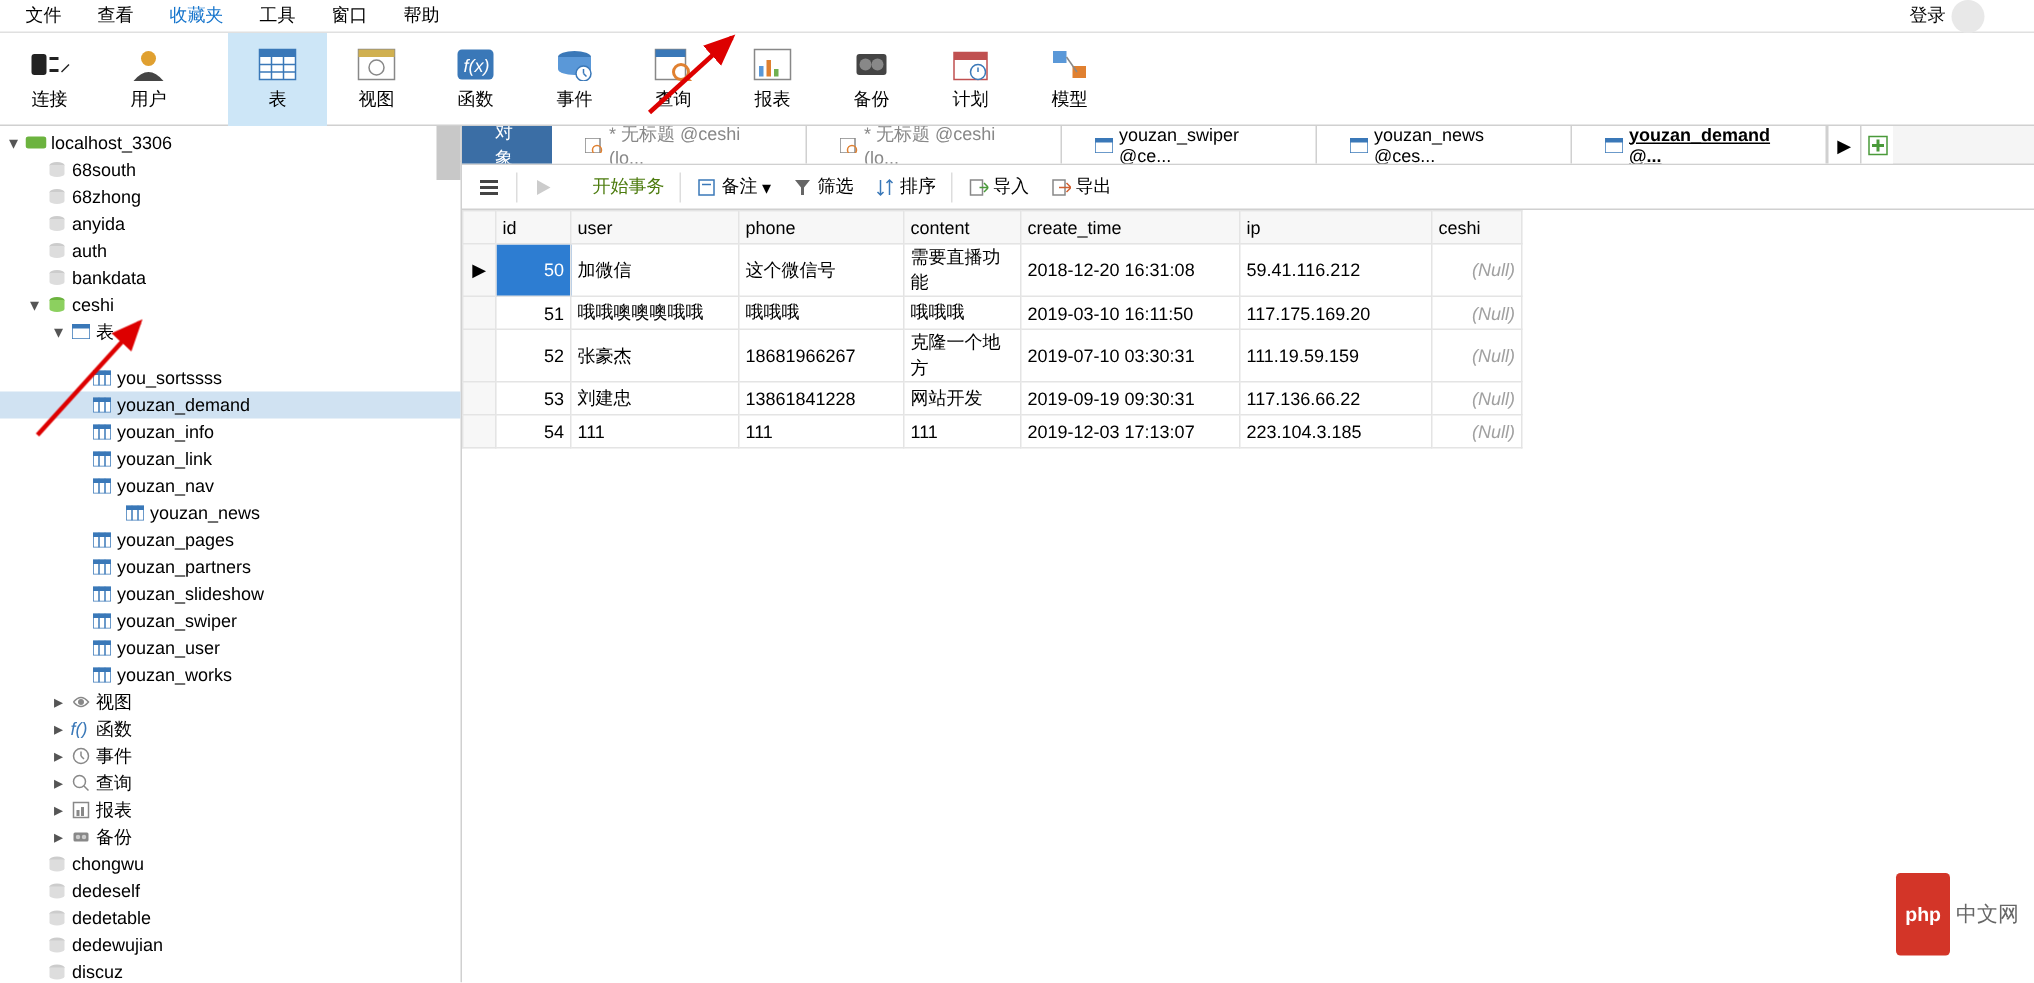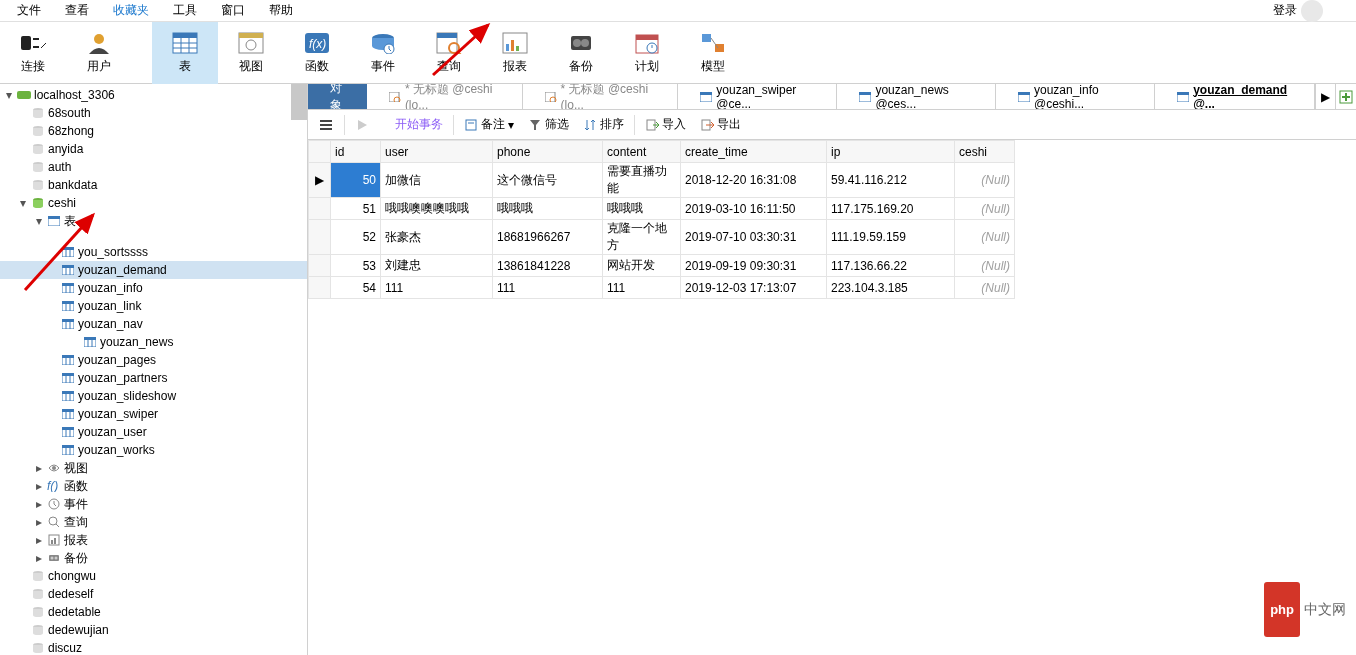--- a/index.html
+++ b/index.html
@@ -563,29 +563,20 @@
           </div>
           <div class="tab">
             <span>
               <svg width="12" height="10">
                 <rect width="12" height="10" fill="#fff" stroke="#3a78b8"></rect>
                 <rect width="12" height="3" fill="#3a78b8"></rect>
               </svg>
             </span>
             <span class="">youzan_news @ces...</span>
           </div>
-          <div class="tab">
-            <span>
-              <svg width="12" height="10">
-                <rect width="12" height="10" fill="#fff" stroke="#3a78b8"></rect>
-                <rect width="12" height="3" fill="#3a78b8"></rect>
-              </svg>
-            </span>
-            <span class="">youzan_info @ceshi...</span>
-          </div>
           <div class="tab active">
             <span>
               <svg width="12" height="10">
                 <rect width="12" height="10" fill="#fff" stroke="#3a78b8"></rect>
                 <rect width="12" height="3" fill="#3a78b8"></rect>
               </svg>
             </span>
             <span class="">youzan_demand @...</span>
           </div>
         </div>
@@ -600,21 +591,21 @@
     </div>
     <div class="sub-toolbar">
       <div class="st-btn">
           <svg width="16" height="14">
             <line x1="2" y1="3" x2="14" y2="3" stroke="#444" stroke-width="2"></line>
             <line x1="2" y1="7" x2="14" y2="7" stroke="#444" stroke-width="2"></line>
             <line x1="2" y1="11" x2="14" y2="11" stroke="#444" stroke-width="2"></line>
           </svg>
         </div>
       <div class="st-sep"></div>
-      <div class="st-btn" style="color:#8b5cf6;gap:26px;">
+      <div class="st-btn" style="color:#4d7c0f;gap:26px;">
         <svg width="14" height="14">
             <path d="M3 2 L12 7 L3 12 Z" fill="#ccc"></path>
           </svg>
         <span>开始事务</span>
       </div>
       <div class="st-sep"></div>
       <div class="st-btn">
         <svg width="14" height="14">
             <rect x="2" y="2" width="10" height="10" fill="#fff" stroke="#3a78b8"></rect>
             <line x1="4" y1="5" x2="10" y2="5" stroke="#3a78b8"></line>

